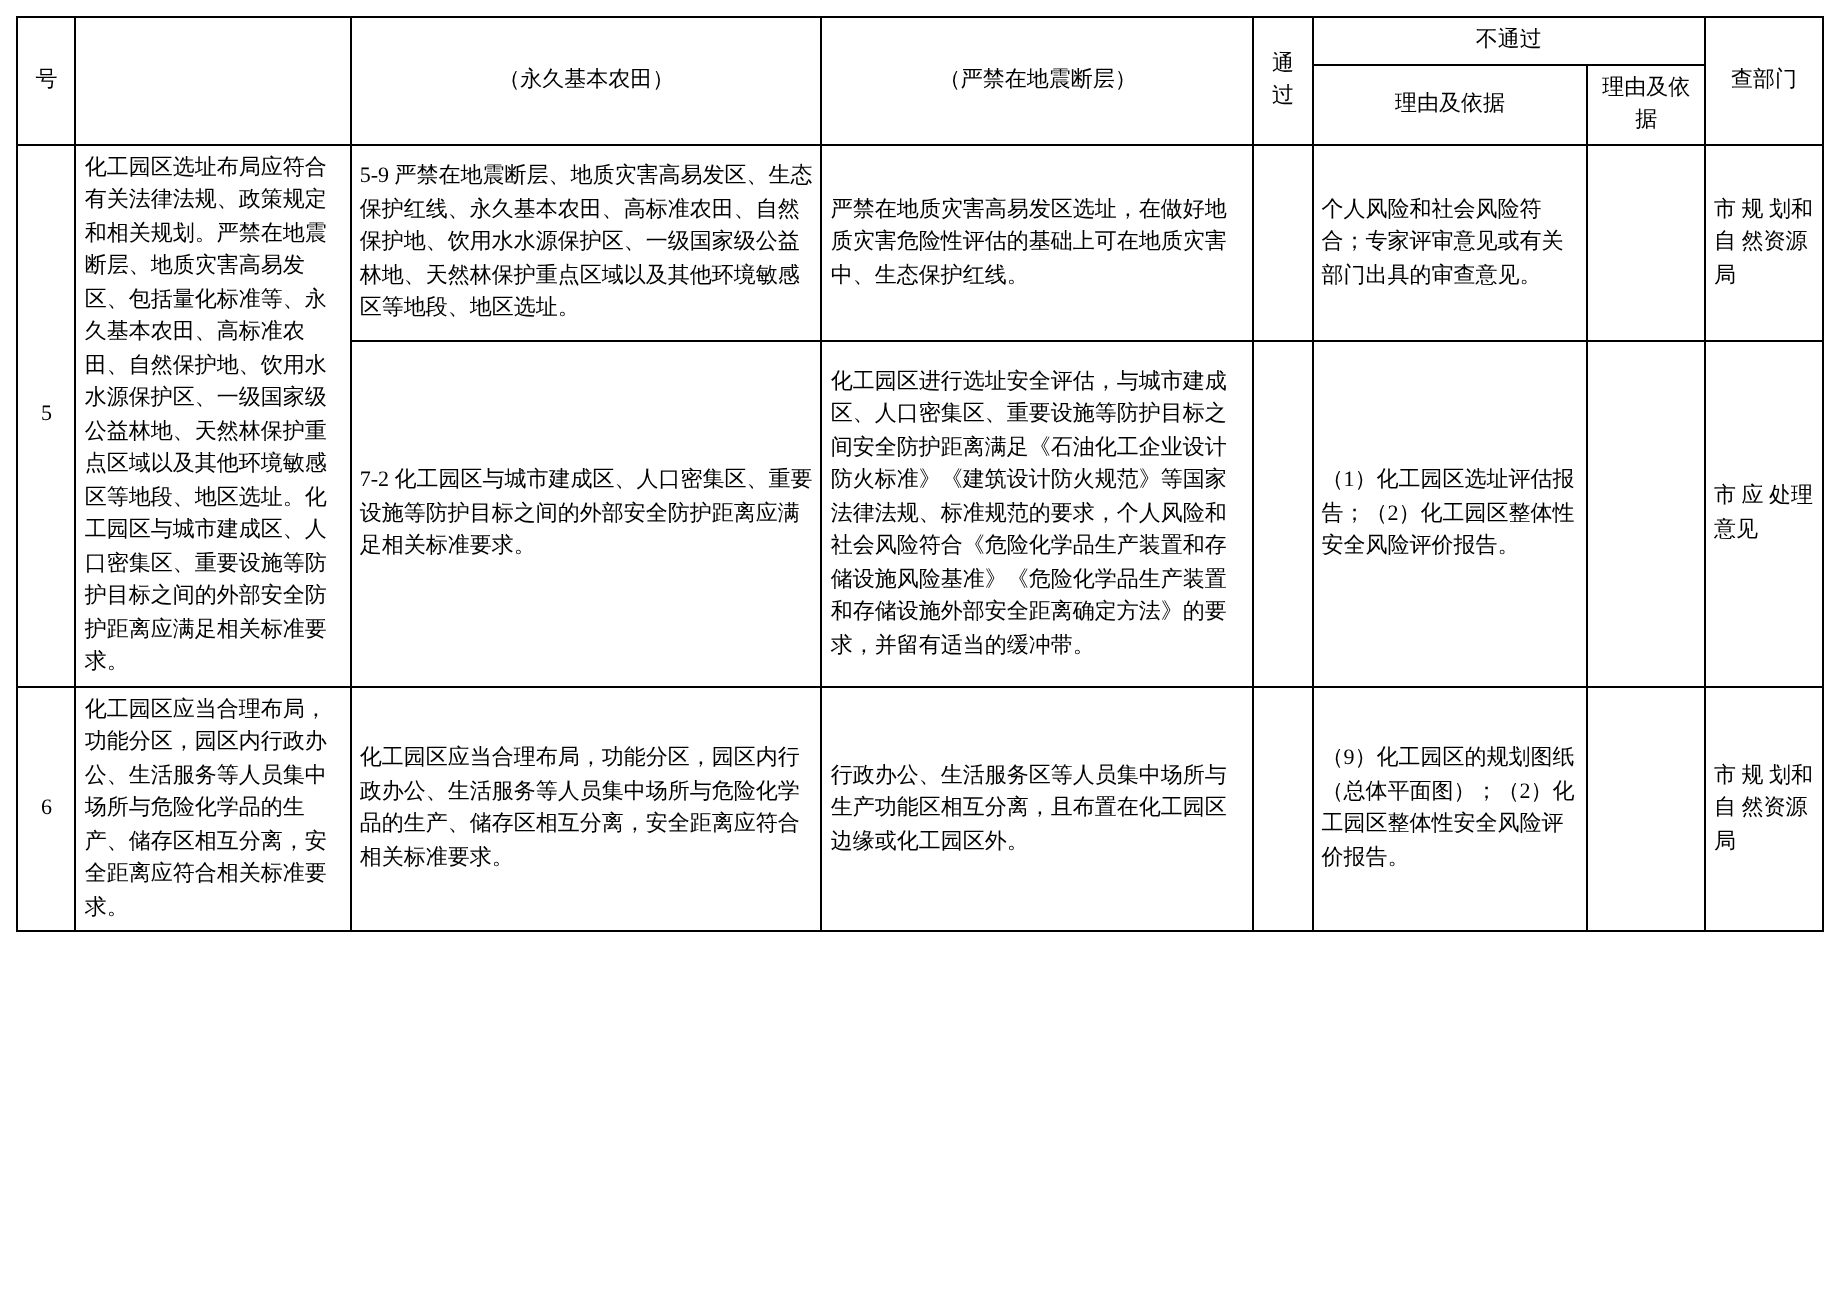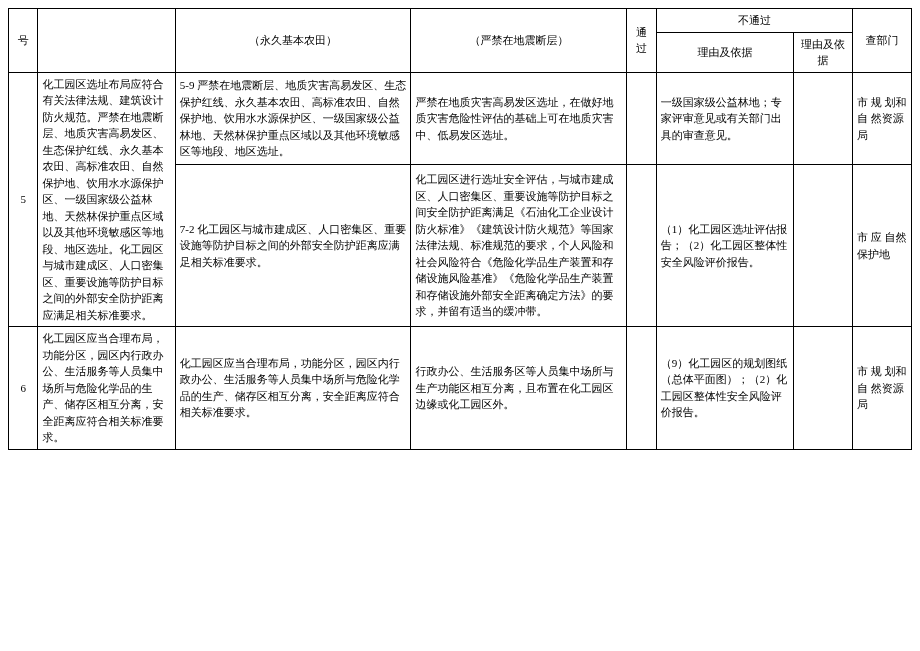--- a/index.html
+++ b/index.html
@@ -67,36 +67,36 @@
     <td colspan="2">不通过</td>
     <td rowspan="2">查部门</td>
   </tr>
   <tr class="header-row">
     <td>理由及依据</td>
     <td>理由及依据</td>
   </tr>
 
   <tr>
     <td rowspan="2" class="center">5</td>
-    <td rowspan="2">化工园区选址布局应符合有关法律法规、建筑设计防火规范。严禁在地震断层、地质灾害高易发区、生态保护红线、永久基本农田、高标准农田、自然保护地、饮用水水源保护区、一级国家级公益林地、天然林保护重点区域以及其他环境敏感区等地段、地区选址。化工园区与城市建成区、人口密集区、重要设施等防护目标之间的外部安全防护距离应满足相关标准要求。</td>
+    <td rowspan="2">化工园区选址布局应符合有关法律法规、政策规定和相关规划。严禁在地震断层、地质灾害高易发区、包括量化标准等、永久基本农田、高标准农田、自然保护地、饮用水水源保护区、一级国家级公益林地、天然林保护重点区域以及其他环境敏感区等地段、地区选址。化工园区与城市建成区、人口密集区、重要设施等防护目标之间的外部安全防护距离应满足相关标准要求。</td>
     <td>5-9 严禁在地震断层、地质灾害高易发区、生态保护红线、永久基本农田、高标准农田、自然保护地、饮用水水源保护区、一级国家级公益林地、天然林保护重点区域以及其他环境敏感区等地段、地区选址。</td>
-    <td>严禁在地质灾害高易发区选址，在做好地质灾害危险性评估的基础上可在地质灾害中、低易发区选址。</td>
+    <td>严禁在地质灾害高易发区选址，在做好地质灾害危险性评估的基础上可在地质灾害中、生态保护红线。</td>
     <td></td>
-    <td>一级国家级公益林地；专家评审意见或有关部门出具的审查意见。</td>
+    <td>个人风险和社会风险符合；专家评审意见或有关部门出具的审查意见。</td>
     <td></td>
     <td>市 规 划和 自 然资源局</td>
   </tr>
 
   <tr>
     <td>7-2 化工园区与城市建成区、人口密集区、重要设施等防护目标之间的外部安全防护距离应满足相关标准要求。</td>
     <td>化工园区进行选址安全评估，与城市建成区、人口密集区、重要设施等防护目标之间安全防护距离满足《石油化工企业设计防火标准》《建筑设计防火规范》等国家法律法规、标准规范的要求，个人风险和社会风险符合《危险化学品生产装置和存储设施风险基准》《危险化学品生产装置和存储设施外部安全距离确定方法》的要求，并留有适当的缓冲带。</td>
     <td></td>
     <td>（1）化工园区选址评估报告；（2）化工园区整体性安全风险评价报告。</td>
     <td></td>
-    <td>市 应 自然保护地</td>
+    <td>市 应 处理意见</td>
   </tr>
 
   <tr>
     <td class="center">6</td>
     <td>化工园区应当合理布局，功能分区，园区内行政办公、生活服务等人员集中场所与危险化学品的生产、储存区相互分离，安全距离应符合相关标准要求。</td>
     <td>化工园区应当合理布局，功能分区，园区内行政办公、生活服务等人员集中场所与危险化学品的生产、储存区相互分离，安全距离应符合相关标准要求。</td>
     <td>行政办公、生活服务区等人员集中场所与生产功能区相互分离，且布置在化工园区边缘或化工园区外。</td>
     <td></td>
     <td>（9）化工园区的规划图纸（总体平面图）；（2）化工园区整体性安全风险评价报告。</td>
     <td></td>

